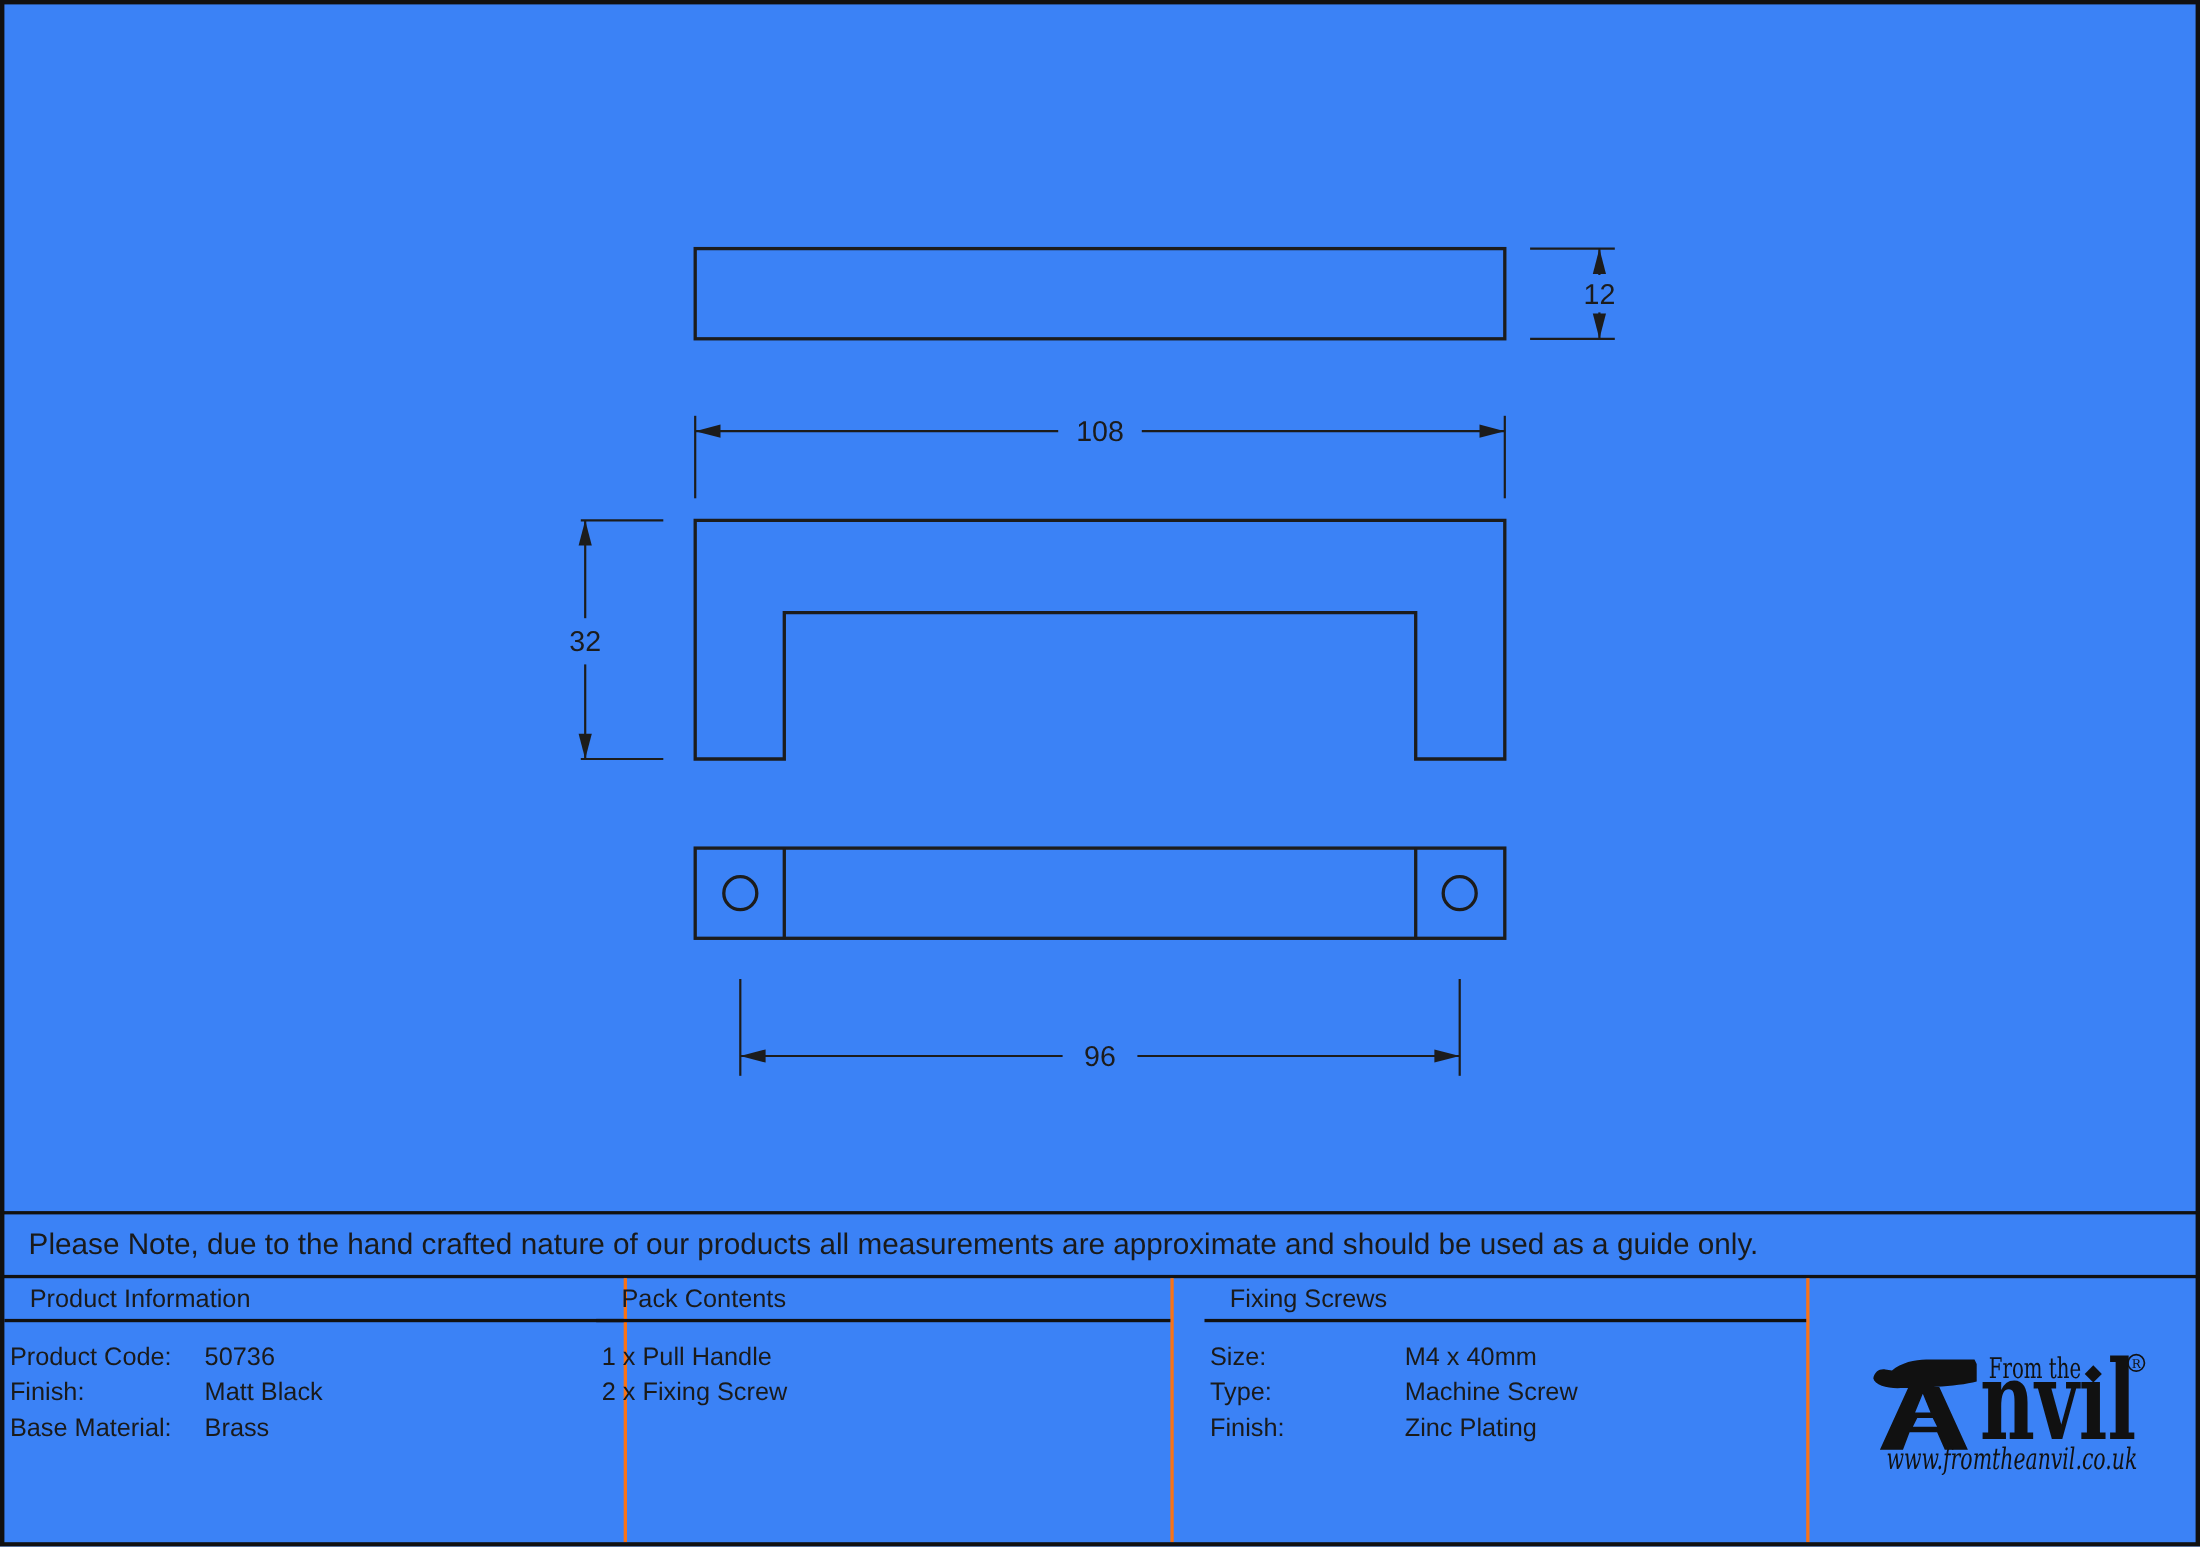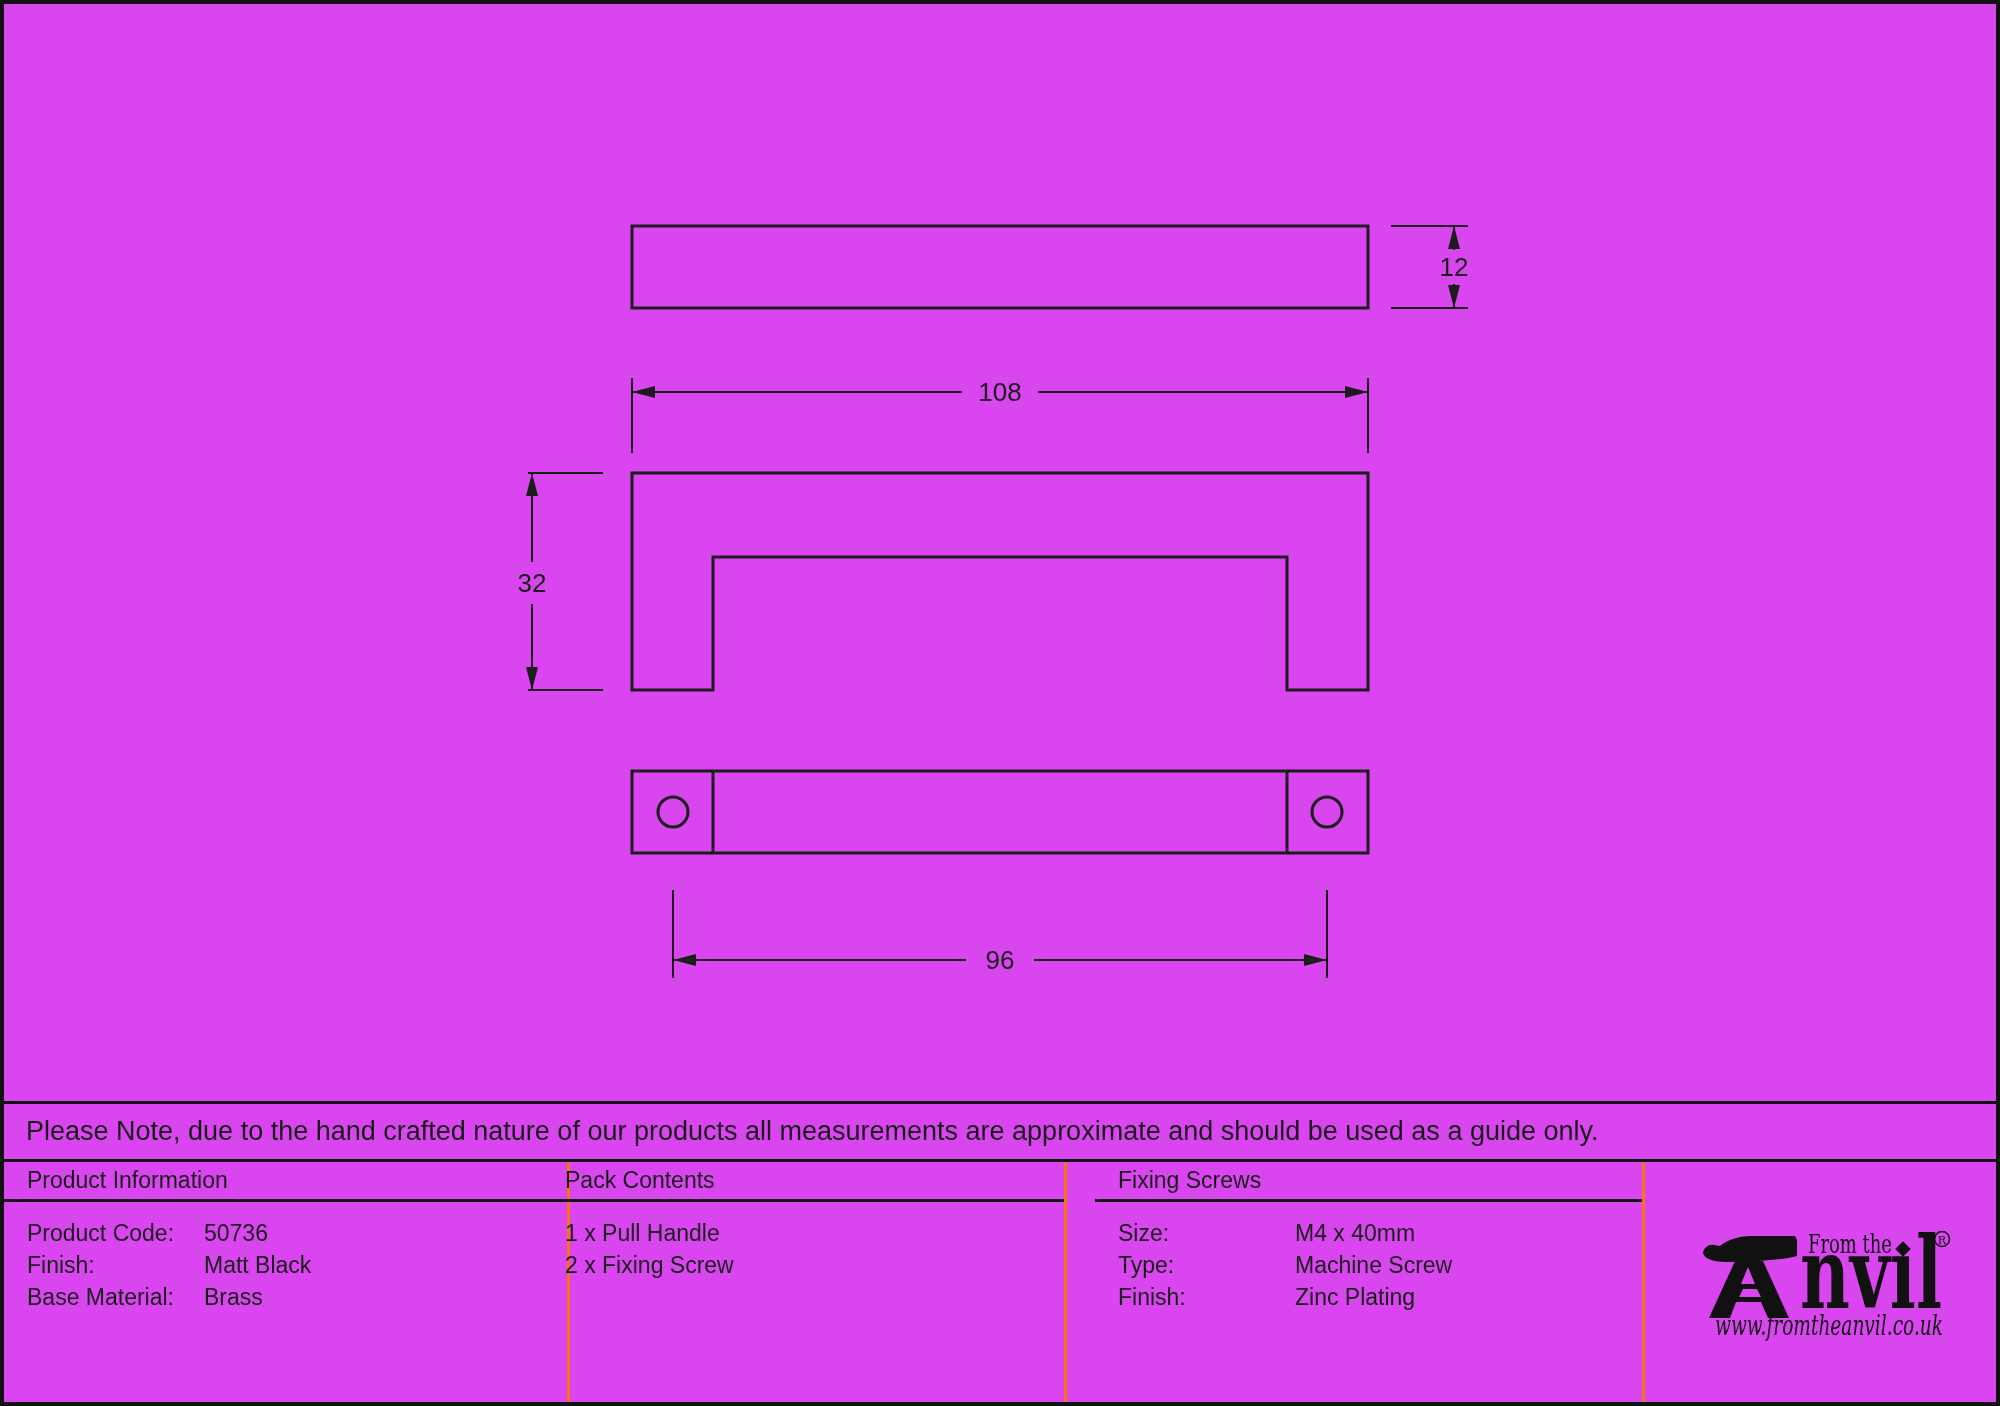--- a/index.html
+++ b/index.html
@@ -1,37 +1,37 @@
 <!DOCTYPE html>
 <html><head>
 <meta charset="utf-8">
 <style>
   html,body{margin:0;padding:0;background:#888;}
   .page{
-    position:relative; width:2000px; height:1406px; background:#d946ef;
+    position:relative; width:2000px; height:1406px; background:#3b82f6;
     font-family:"Liberation Sans", sans-serif; color:#1a1a1a; overflow:hidden;
   }
   .frame{position:absolute; left:0; top:0; width:2000px; height:1406px;
     border:4px solid #111; box-sizing:border-box; pointer-events:none; z-index:10;}
   .drawing-svg{position:absolute; left:0; top:0;}
   .note-bar{
     position:absolute; left:0; top:1101px; width:2000px; height:61px;
     border-top:3px solid #111; border-bottom:3px solid #111; box-sizing:border-box;
     display:flex; align-items:center; padding-left:26px; font-size:27px;
   }
   .col{position:absolute; top:1162px; height:240px; box-sizing:border-box;
     border-right:3px solid #f97316;}
   .col1{left:4px;  width:566px;}
   .col2{left:542px; width:525px;}
   .col3{left:1095px; width:550px;}
   .logo-box{position:absolute; top:1162px; left:1645px; width:351px; height:240px;
     display:flex; align-items:center; justify-content:center;}
   .col-header{height:40px; border-bottom:3px solid #111; box-sizing:border-box;
     display:flex; align-items:center; padding-left:23px; font-size:23px;}
-  .col-body{padding:15px 0 0 23px; font-size:23px; line-height:32px;}
+  .col-body{padding:15px 0 0 5px; font-size:23px; line-height:32px;}
   .kv-row{display:flex;}
   .kv-label{width:177px; flex:none;}
   .dim-text{font-family:"Liberation Sans", sans-serif; font-size:26px; fill:#1c1c1c;}
 </style>
 </head>
 <body>
 
 <div class="page">
 
   <svg class="drawing-svg" width="2000" height="1100" viewBox="0 0 2000 1100">

